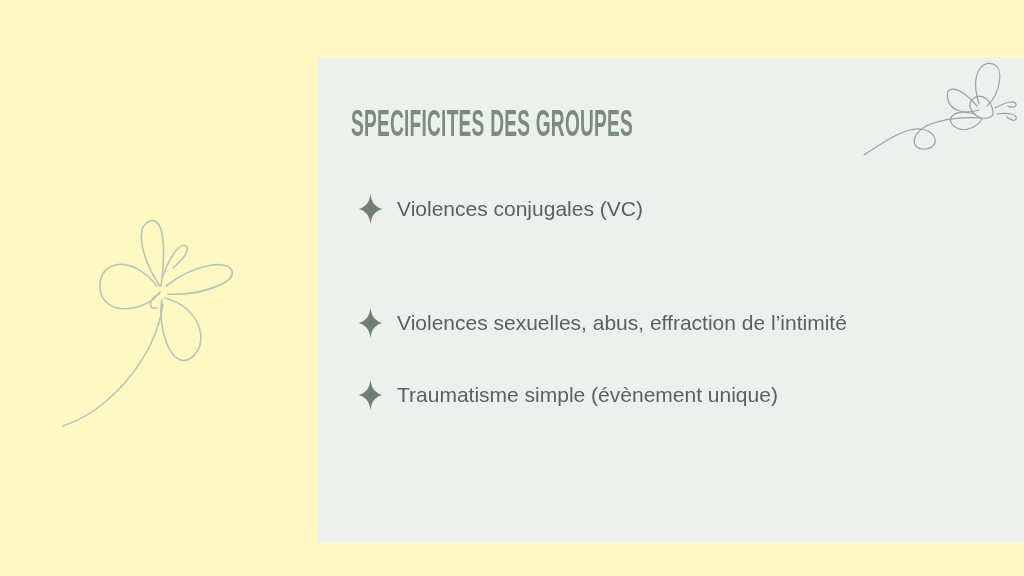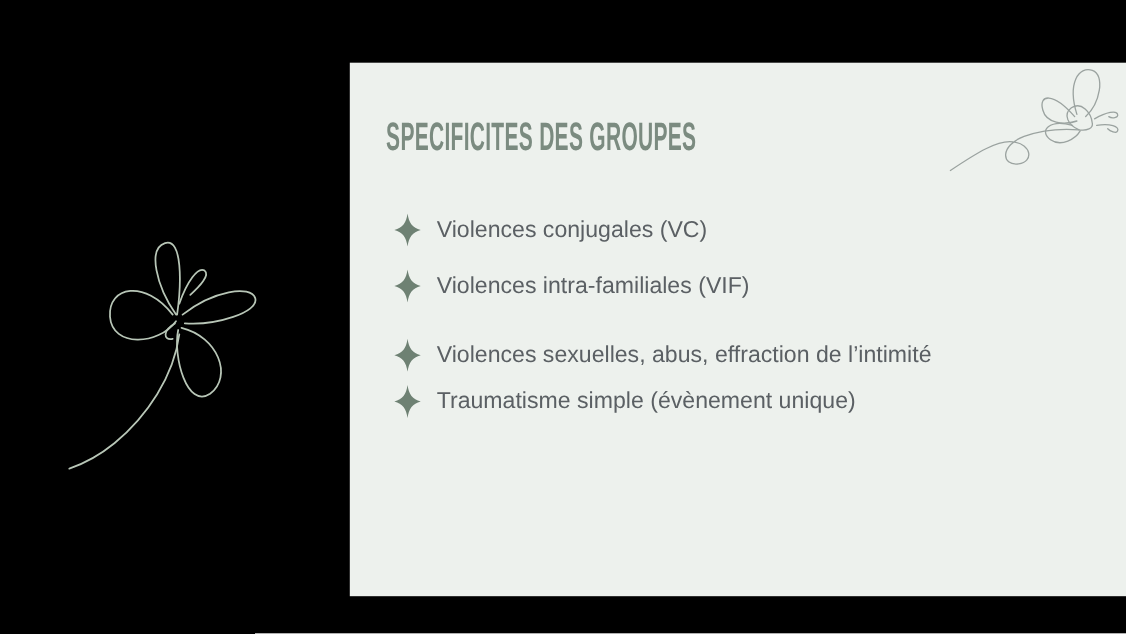--- a/index.html
+++ b/index.html
@@ -1,20 +1,20 @@
 <!DOCTYPE html>
 <html><head>
 <meta charset="utf-8">
 <style>
   html, body { margin: 0; padding: 0; background: #ffffff; }
   .stage {
     position: relative;
     width: 1024px;
     height: 576px;
-    background: #000000;
+    background: #fef9c3;
     overflow: hidden;
     font-family: "Liberation Sans", sans-serif;
   }
   .panel {
     position: absolute;
     left: 318px;
     top: 57px;
     width: 706px;
     height: 485px;
     background: #edf1ed;
@@ -47,21 +47,21 @@
   }
   .bullet-row .bullet-text {
     font-size: 21px;
     color: #5b6064;
     white-space: nowrap;
     line-height: 30px;
   }
   .row-0 { top: 194px; align-items: flex-end; }
   .row-1 { top: 245px; }
   .row-2 { top: 308px; justify-content: center; }
-  .row-3 { top: 350px; }
+  .row-3 { top: 380px; }
   .row-4 { top: 431px; }
   .butterfly-left  { position: absolute; left: 60px;  top: 212px; }
   .butterfly-right { position: absolute; left: 860px; top: 55px; }
   .butterfly-left path  { fill: none; stroke: #b8c6b7; stroke-width: 1.6; stroke-linecap: round; }
   .butterfly-right path { fill: none; stroke: #9ba3a0; stroke-width: 1.2; stroke-linecap: round; }
   .sparkle path { fill: #6e8173; }
 </style>
 </head>
 <body>
 
@@ -71,26 +71,20 @@
 
   <h1 class="slide-title">SPECIFICITES DES GROUPES</h1>
 
   <div class="bullet-row row-0">
     <svg class="sparkle" viewBox="0 0 24 30">
       <path d="M12 0 C13.2 8.5 16.5 13 24 15 C16.5 17 13.2 21.5 12 30 C10.8 21.5 7.5 17 0 15 C7.5 13 10.8 8.5 12 0 Z"></path>
     </svg>
     <span class="bullet-text">Violences conjugales (VC)</span>
   </div>
 
-  <div class="bullet-row row-1">
-    <svg class="sparkle" viewBox="0 0 24 30">
-      <path d="M12 0 C13.2 8.5 16.5 13 24 15 C16.5 17 13.2 21.5 12 30 C10.8 21.5 7.5 17 0 15 C7.5 13 10.8 8.5 12 0 Z"></path>
-    </svg>
-    <span class="bullet-text">Violences intra-familiales (VIF)</span>
-  </div>
 
   <div class="bullet-row row-2">
     <svg class="sparkle" viewBox="0 0 24 30">
       <path d="M12 0 C13.2 8.5 16.5 13 24 15 C16.5 17 13.2 21.5 12 30 C10.8 21.5 7.5 17 0 15 C7.5 13 10.8 8.5 12 0 Z"></path>
     </svg>
     <span class="bullet-text">Violences sexuelles, abus, effraction de l’intimité</span>
   </div>
 
   <div class="bullet-row row-3">
     <svg class="sparkle" viewBox="0 0 24 30">

